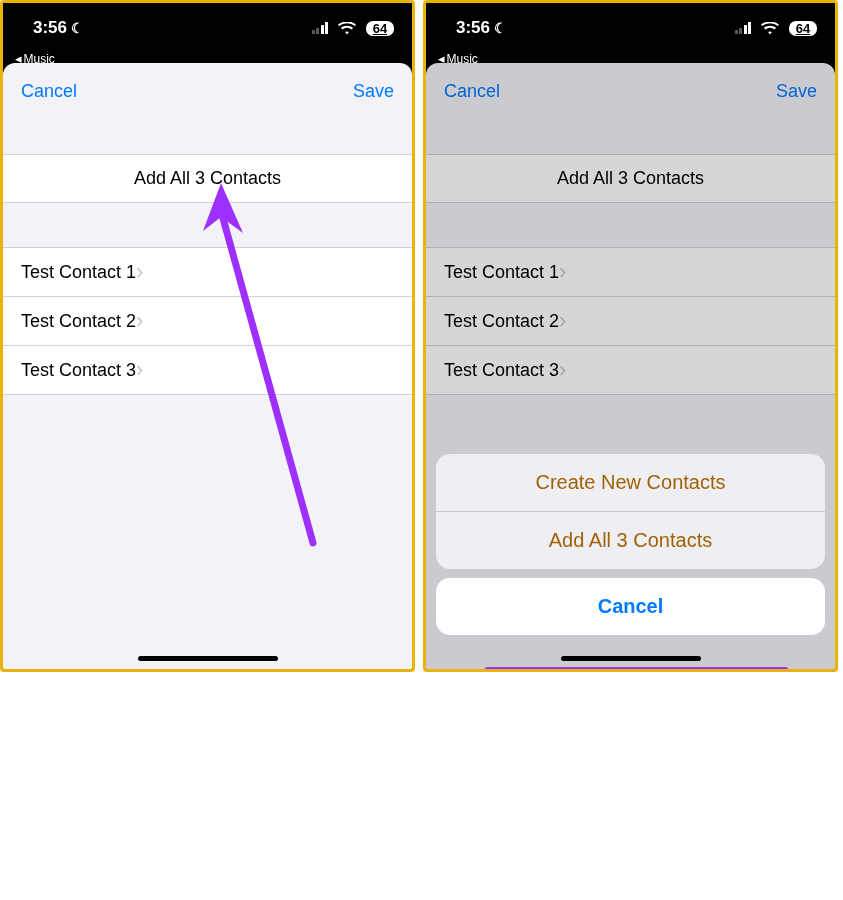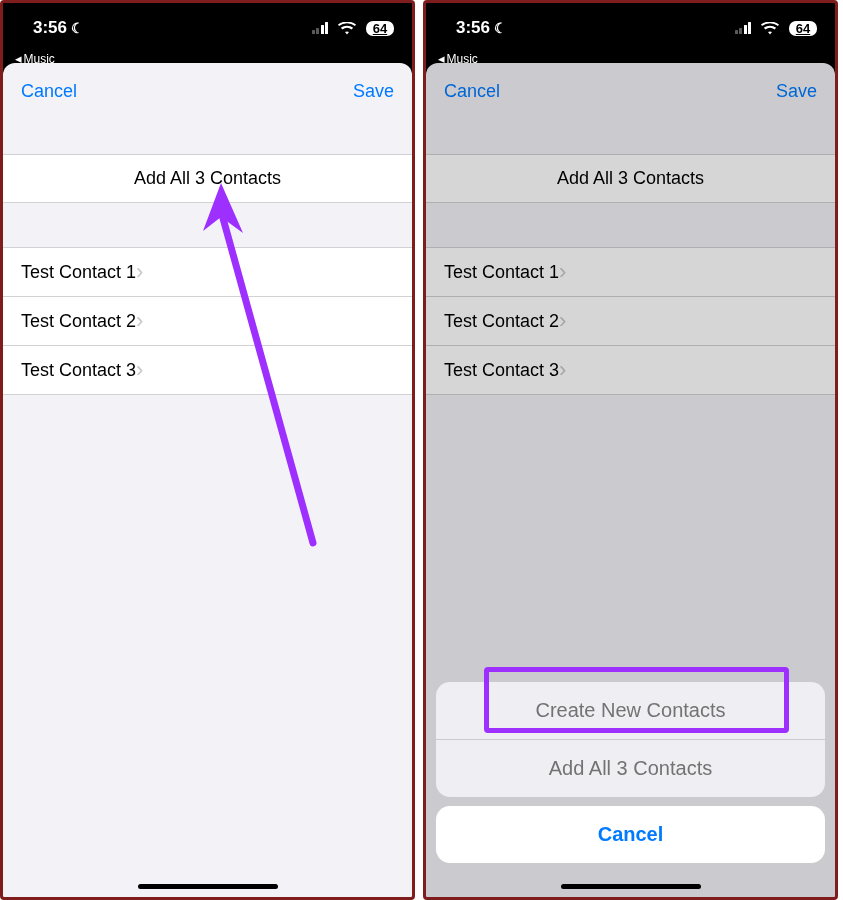--- a/index.html
+++ b/index.html
@@ -7,23 +7,23 @@
       font-family: -apple-system, BlinkMacSystemFont, "Helvetica Neue", sans-serif;
       display: flex;
       gap: 8px;
       background: #fff;
       width: 843px;
       height: 900px;
       overflow: hidden;
     }
     .phone {
       width: 415px;
-      height: 900px;
+      height: 672px;
       background: #000;
-      border: 3px solid #7f1d1d;
+      border: 3px solid #eab308;
       position: relative;
       overflow: hidden;
       border-radius: 4px;
       text-decoration: underline;
     }
     .status-bar {
       height: 48px;
       background: #000;
       color: #fff;
       display: flex;
@@ -134,21 +134,21 @@
       left: 10px; right: 10px; bottom: 34px;
     }
     .as-group {
       background: rgba(240,240,245,0.93);
       border-radius: 14px;
       overflow: hidden;
     }
     .as-option {
       text-align: center;
       padding: 17px 15px;
-      color: #737373;
+      color: #a16207;
       font-size: 20px;
       border-bottom: 0.5px solid rgba(60,60,67,0.2);
       cursor: pointer;
     }
     .as-option:last-child { border-bottom: none; }
     .as-cancel {
       margin-top: 9px;
       background: #fff;
       border-radius: 14px;
       text-align: center;

